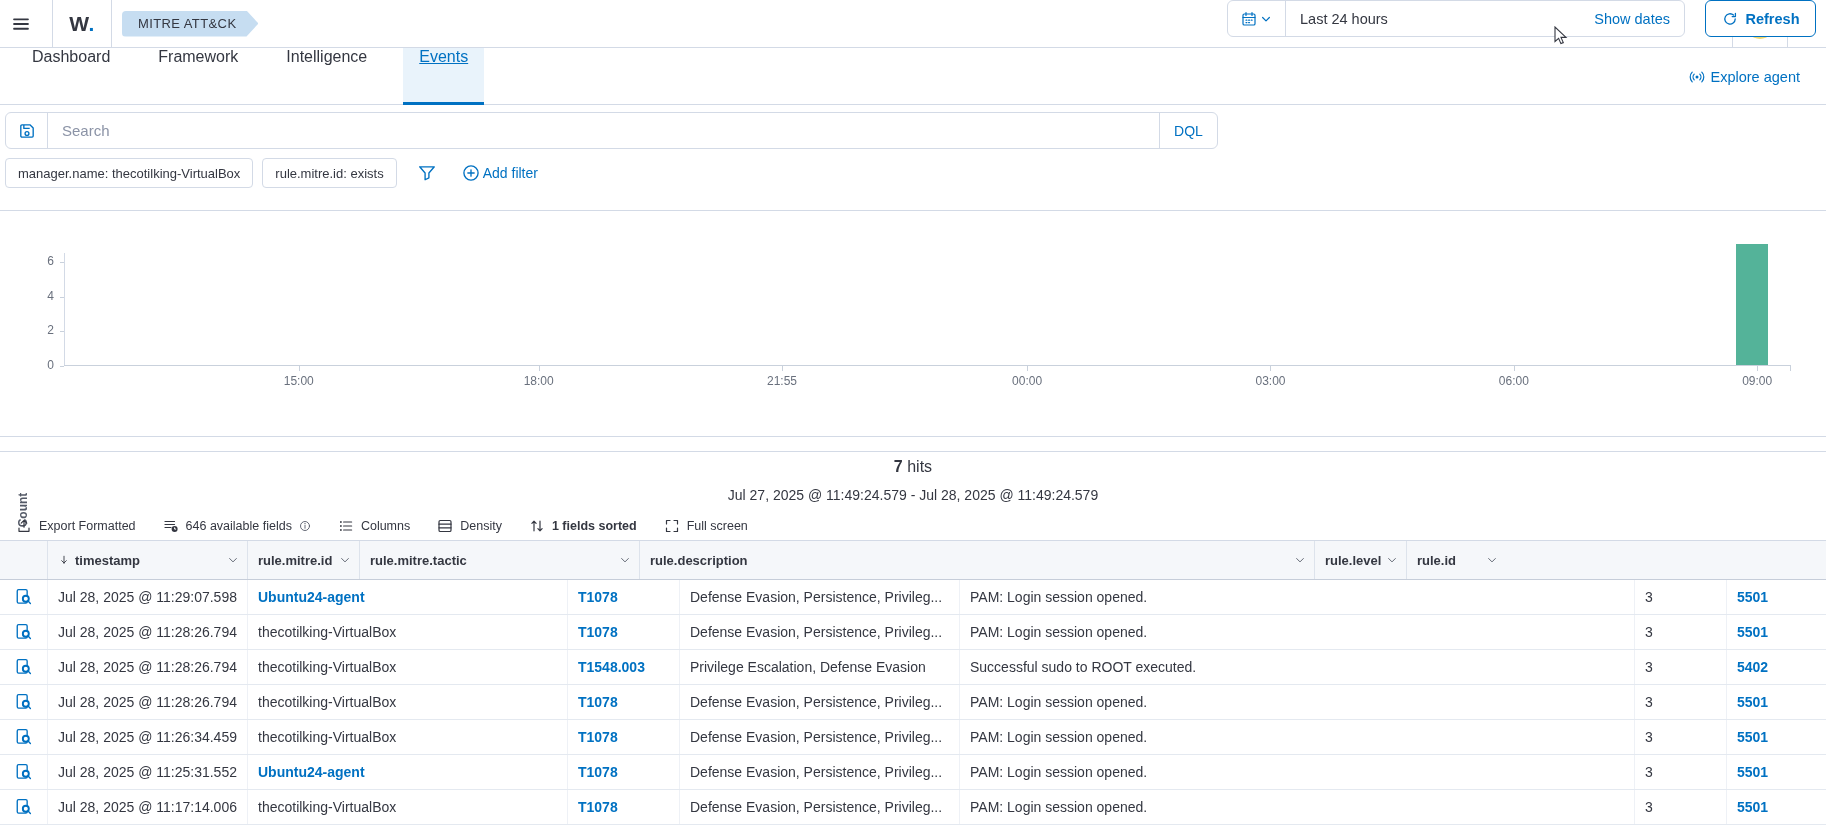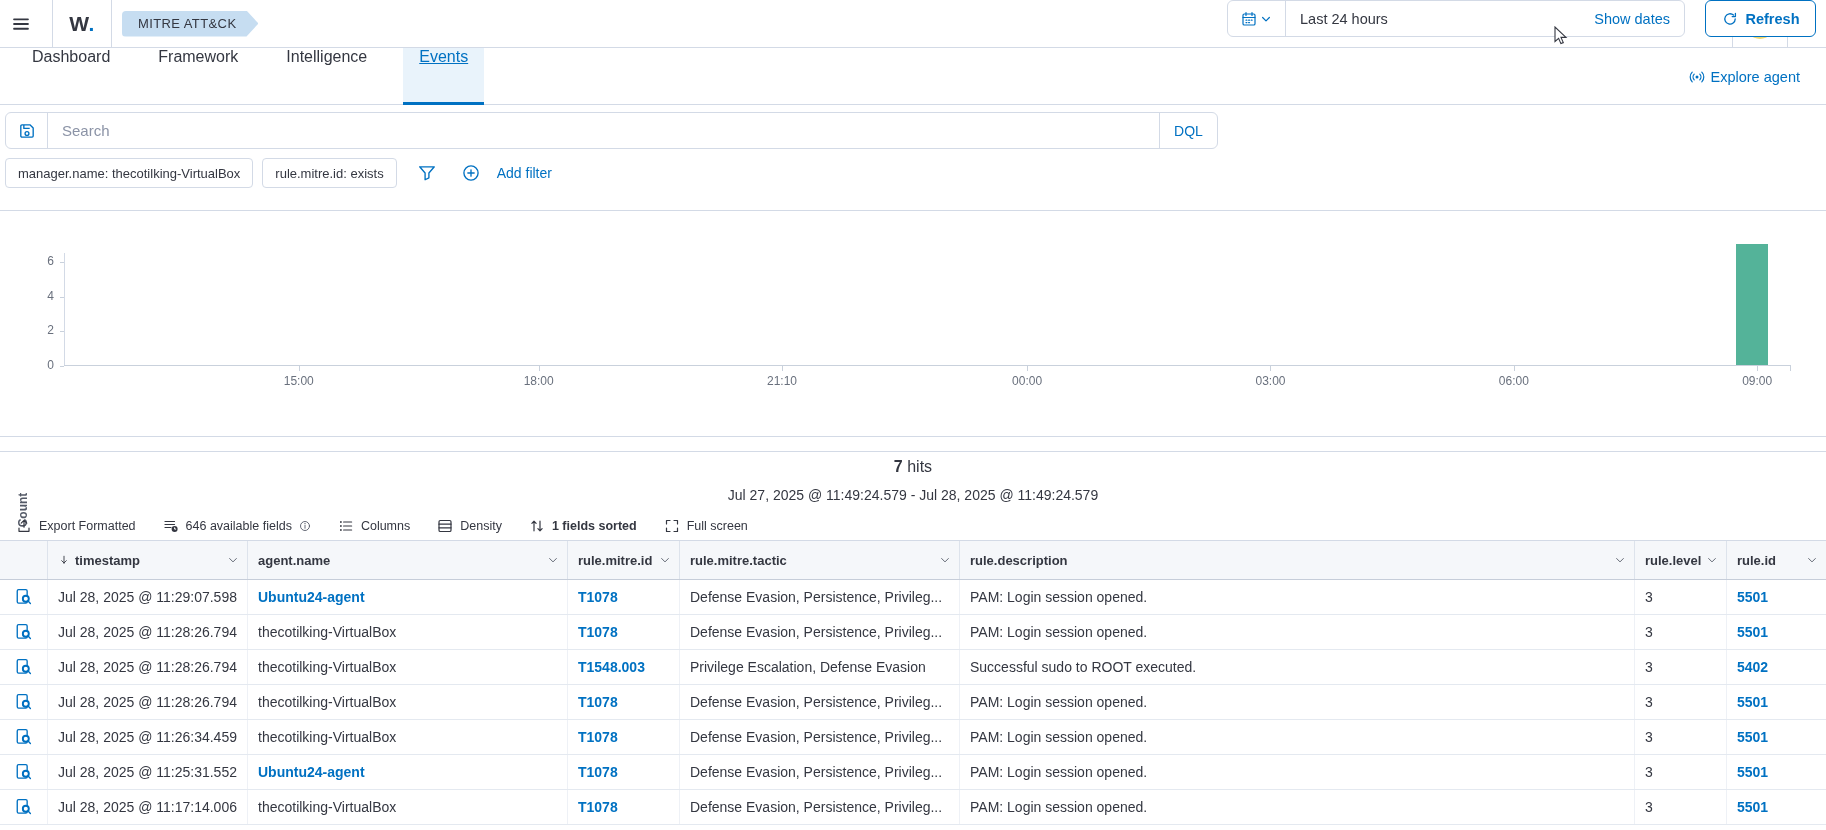--- a/index.html
+++ b/index.html
@@ -47,21 +47,21 @@
   #range-label{padding:0 14px;font-size:14.5px;cursor:pointer}
   #show-dates{margin-left:auto;padding-right:14px;color:var(--accent);font-size:14.5px;cursor:pointer}
   #refresh-btn{position:absolute;left:1705px;width:111px;height:37px;border:1px solid var(--accent);border-radius:6px;background:#fff;
     color:var(--accent);font-size:14.5px;font-weight:600;display:flex;align-items:center;justify-content:center;gap:8px;cursor:pointer}
 
   
   #filter-row{position:absolute;left:5px;top:158px;height:30px;display:flex;align-items:center}
   .pill{height:30px;display:flex;align-items:center;padding:0 12px;border:1px solid var(--border);border-radius:4px;background:#fff;
     font-size:13px;margin-right:9px;cursor:pointer;white-space:nowrap}
   #funnel-btn{margin-left:12px;color:var(--accent);display:flex;cursor:pointer}
-  #add-filter{margin-left:26px;display:flex;align-items:center;gap:17px;color:var(--accent);font-size:14px;cursor:pointer}
+  #add-filter{margin-left:26px;display:flex;align-items:center;gap:3px;color:var(--accent);font-size:14px;cursor:pointer}
 
   
   #chart-panel{position:absolute;left:0;top:210px;width:100%;height:227px;border-top:1px solid var(--border);border-bottom:1px solid var(--border)}
   #ylabel{position:absolute;left:6px;top:292px;transform:rotate(-90deg);transform-origin:center;font-size:12px;font-weight:700;color:#535966}
   #plot{position:absolute;left:64px;top:25px;width:1726px;height:130px;border-bottom:1px solid #c9d1dc}
   #plot .yaxis-line{position:absolute;left:0;bottom:0;width:1px;height:112px;background:var(--border)}
   #plot .end-tick{position:absolute;right:-1px;bottom:-6px;width:1px;height:6px;background:#c9d1dc}
   .bar{position:absolute;bottom:0;cursor:pointer}
   .ytick-label{position:absolute;width:22px;text-align:right;font-size:12px;color:var(--subdued)}
   .ytick-mark{position:absolute;width:4px;height:1px;background:#c9d1dc}
@@ -224,21 +224,21 @@
   <div class="ytick-label" style="left: 32px; top: 147px;">0</div>
       <div class="ytick-mark" style="left: 60px; top: 155px;"></div>
       <div class="ytick-label" style="left: 32px; top: 112.333px;">2</div>
       <div class="ytick-mark" style="left: 60px; top: 120.333px;"></div>
       <div class="ytick-label" style="left: 32px; top: 77.6667px;">4</div>
       <div class="ytick-mark" style="left: 60px; top: 85.6667px;"></div>
       <div class="ytick-label" style="left: 32px; top: 43px;">6</div>
       <div class="ytick-mark" style="left: 60px; top: 51px;"></div>
       <div class="xtick-label" style="left: 298.736px; top: 163px;">15:00</div>
       <div class="xtick-label" style="left: 538.65px; top: 163px;">18:00</div>
-      <div class="xtick-label" style="left: 782.016px; top: 163px;">21:10</div>
+      <div class="xtick-label" style="left: 782.016px; top: 163px;">21:55</div>
       <div class="xtick-label" style="left: 1027.11px; top: 163px;">00:00</div>
       <div class="xtick-label" style="left: 1270.47px; top: 163px;">03:00</div>
       <div class="xtick-label" style="left: 1513.84px; top: 163px;">06:00</div>
       <div class="xtick-label" style="left: 1757.21px; top: 163px;">09:00</div>
     </section>
 
   <div id="divider2"></div>
 
   <div id="hits-line"><b>7</b> <span>hits</span></div>
   <div id="hits-range">Jul 27, 2025 @ 11:49:24.579 - Jul 28, 2025 @ 11:49:24.579</div>
@@ -297,30 +297,20 @@
 
   <div id="table">
     <div id="thead">
         <div class="th c0"></div>
         <div class="th c1">
           <span class="lab">
             <svg class="ic ic-sm" viewBox="0 0 16 16" fill="none" stroke="currentColor" stroke-width="1.2" stroke-linecap="round" stroke-linejoin="round">
               <path d="M8 3v9M8 12 4.9 8.9M8 12l3.1-3.1"></path>
             </svg>
             <span>timestamp</span>
-          </span>
-          <span class="chev">
-            <svg class="ic ic-sm" viewBox="0 0 16 16" fill="none" stroke="currentColor" stroke-width="1.2" stroke-linecap="round" stroke-linejoin="round">
-              <path d="M3.5 6 8 10.5 12.5 6"></path>
-            </svg>
-          </span>
-        </div>
-        <div class="th c2">
-          <span class="lab">
-            <span>agent.name</span>
           </span>
           <span class="chev">
             <svg class="ic ic-sm" viewBox="0 0 16 16" fill="none" stroke="currentColor" stroke-width="1.2" stroke-linecap="round" stroke-linejoin="round">
               <path d="M3.5 6 8 10.5 12.5 6"></path>
             </svg>
           </span>
         </div>
         <div class="th c3">
           <span class="lab">
             <span>rule.mitre.id</span>

